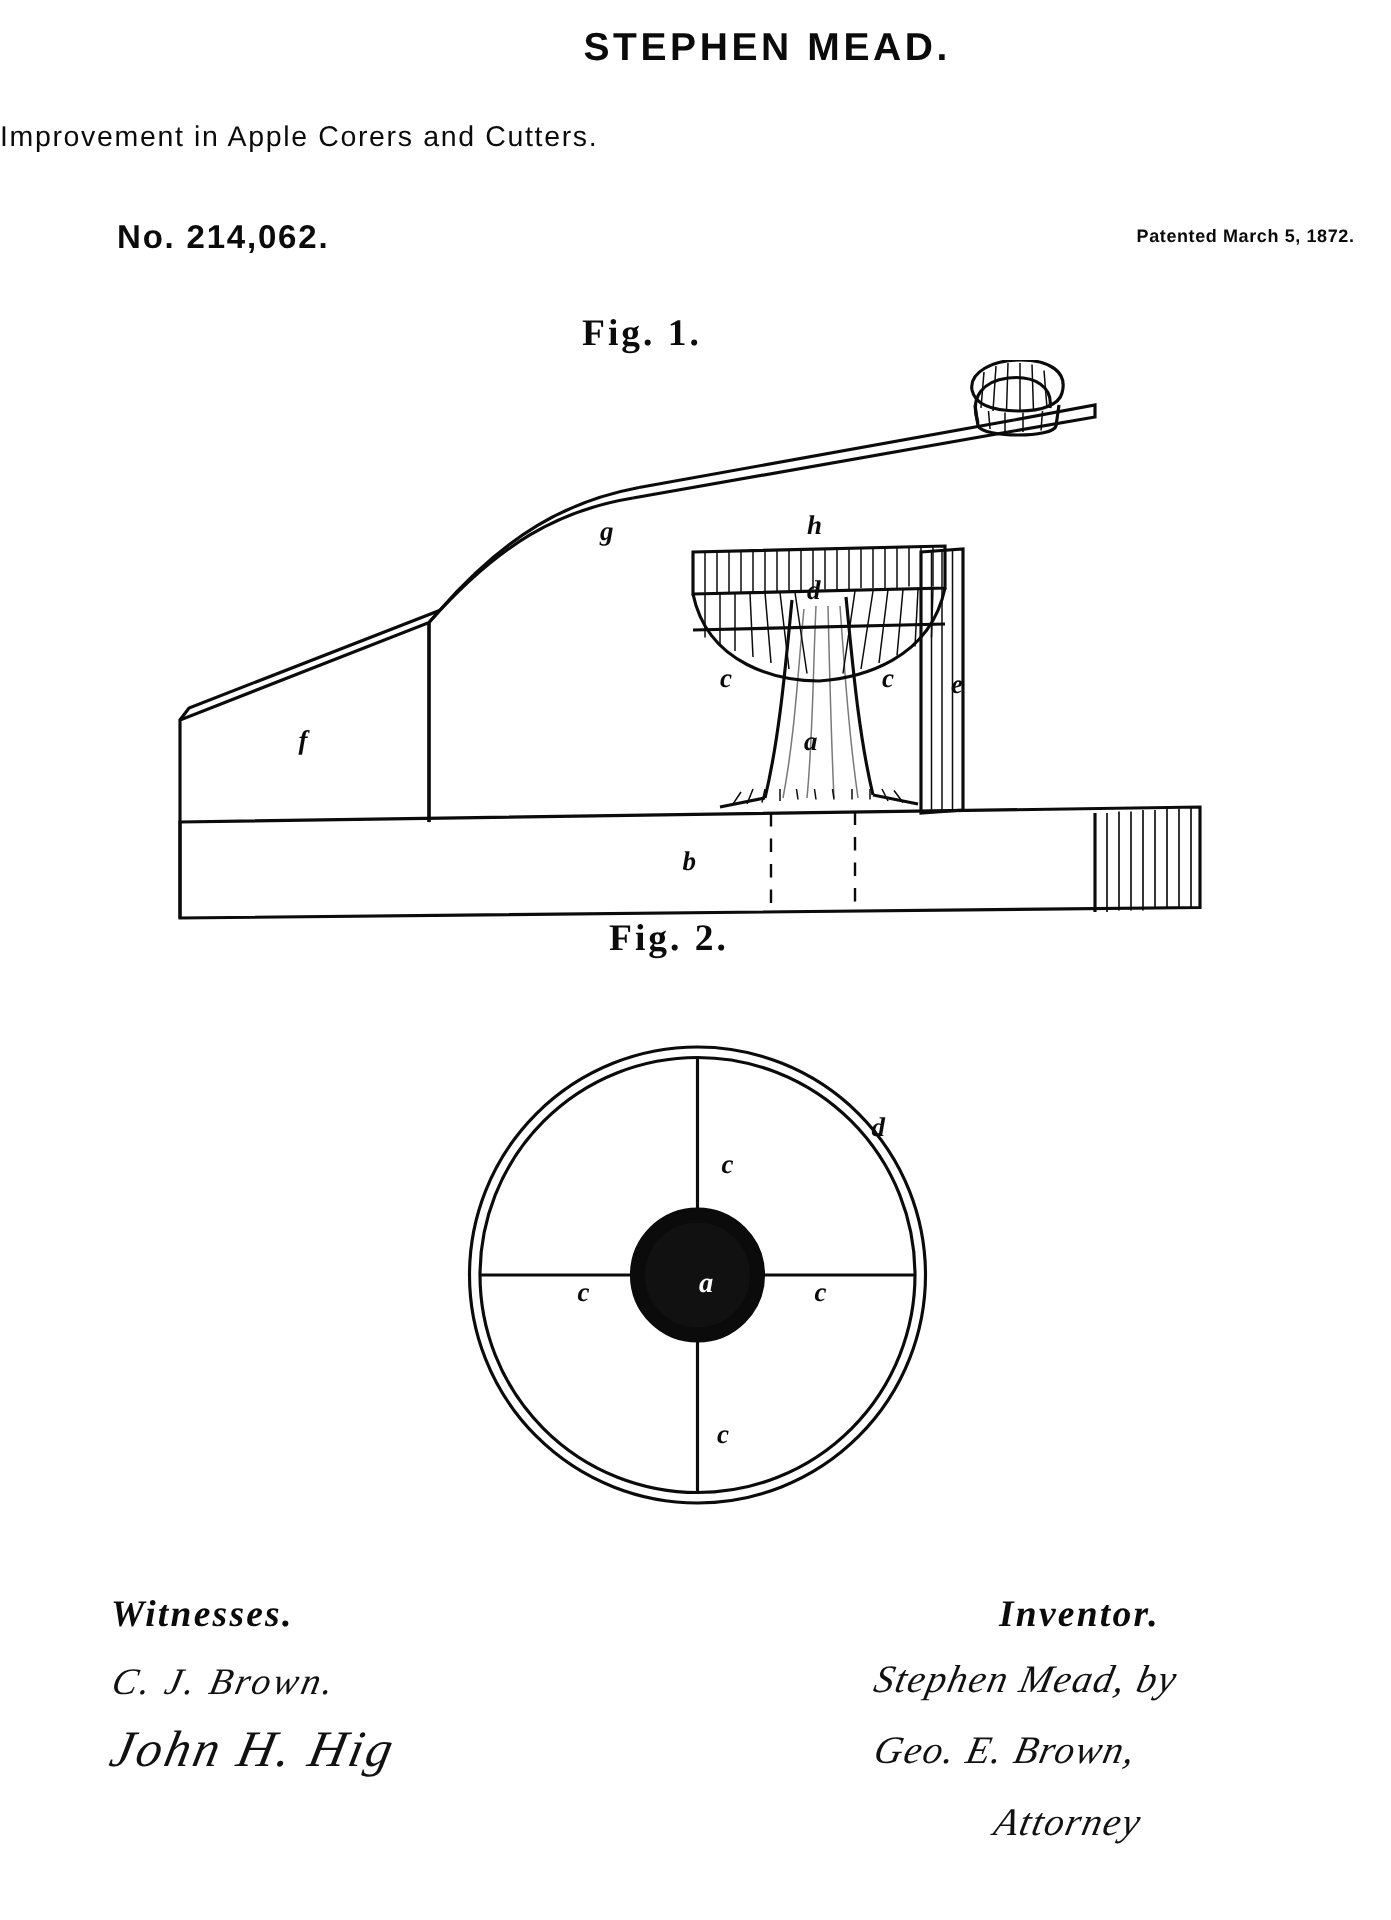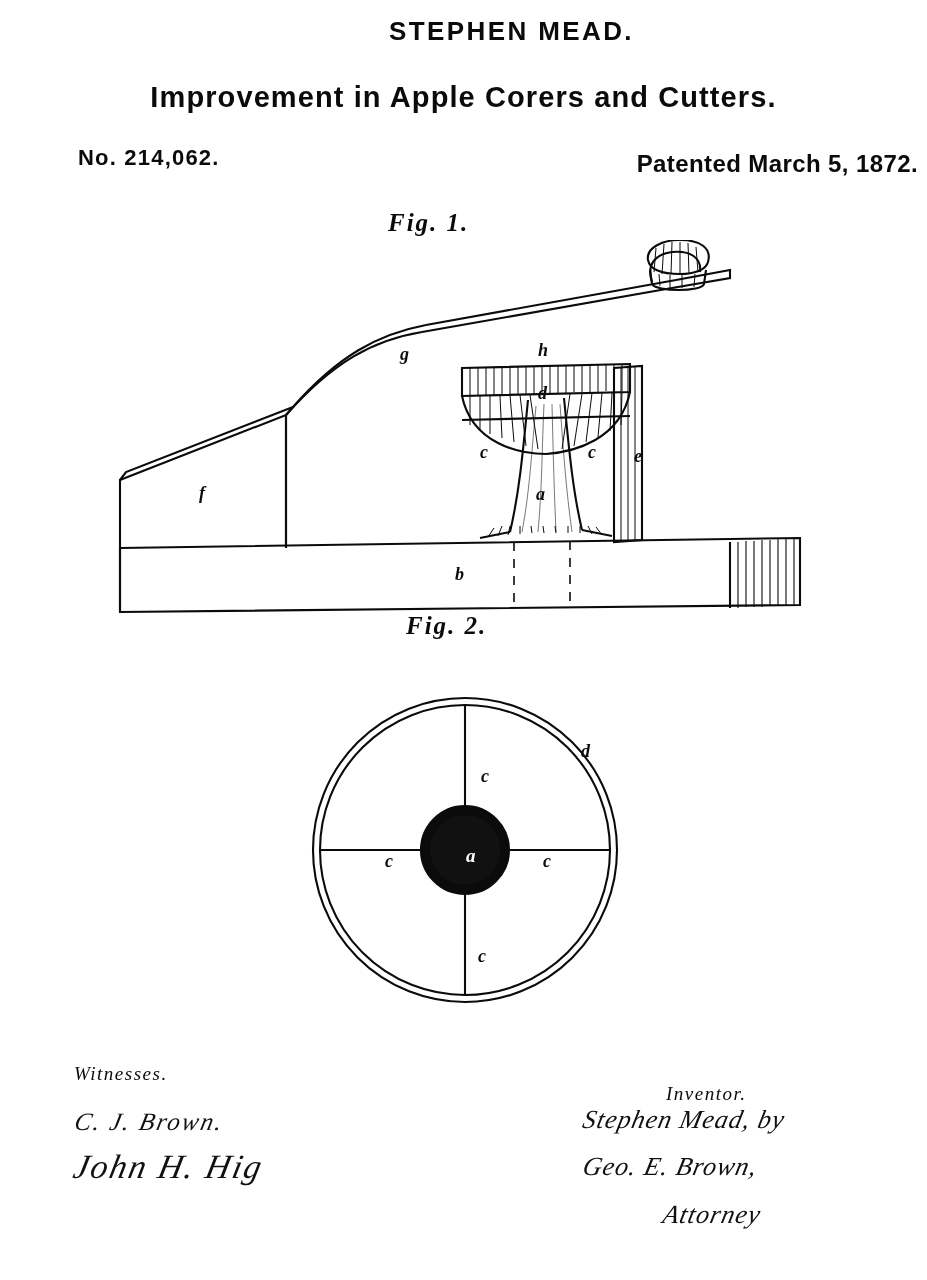--- a/index.html
+++ b/index.html
@@ -27,81 +27,79 @@
     font-weight: bold;
     letter-spacing: 2.4px;
     font-family: "Liberation Sans", sans-serif;
     padding-left: 48px;
   }
   .hdr-title {
     position: absolute;
     top: 81px;
     left: 0;
     width: 927px;
-    text-align: center;
-    font-size: 29px;
-    font-weight: bold;
+    font-size: 19px;
+    font-weight: normal;
     letter-spacing: 1.1px;
   }
   .hdr-number {
     position: absolute;
     top: 145px;
     left: 78px;
     font-size: 22px;
     font-weight: bold;
     letter-spacing: 1.2px;
   }
   .hdr-date {
     position: absolute;
     top: 150px;
-    right: 9px;
-    font-size: 24px;
+    right: 24px;
+    font-size: 12px;
     font-weight: bold;
     letter-spacing: 0.4px;
   }
 
   
   .fig-caption {
+    position: absolute;
+    font-family: "Liberation Serif", serif;
+    font-weight: bold;
+    font-size: 25px;
+    letter-spacing: 2px;
+  }
+  #fig1-caption { top: 209px; left: 388px; }
+  #fig2-caption { top: 612px; left: 406px; }
+
+  
+  .drawing {
+    position: absolute;
+  }
+  #fig1-drawing { top: 240px; left: 90px; }
+  #fig2-drawing { top: 685px; left: 300px; }
+
+  
+  .ref {
     position: absolute;
     font-family: "Liberation Serif", serif;
     font-style: italic;
     font-weight: bold;
-    font-size: 25px;
-    letter-spacing: 2px;
-  }
-  #fig1-caption { top: 209px; left: 388px; }
-  #fig2-caption { top: 612px; left: 406px; }
-
-  
-  .drawing {
-    position: absolute;
-  }
-  #fig1-drawing { top: 240px; left: 90px; }
-  #fig2-drawing { top: 685px; left: 300px; }
-
-  
-  .ref {
+    font-size: 18px;
+  }
+
+  
+  .sig-heading {
     position: absolute;
     font-family: "Liberation Serif", serif;
     font-style: italic;
     font-weight: bold;
-    font-size: 18px;
-  }
-
-  
-  .sig-heading {
-    position: absolute;
-    font-family: "Liberation Serif", serif;
-    font-style: italic;
-    font-weight: normal;
-    font-size: 19px;
+    font-size: 25px;
     letter-spacing: 1.5px;
   }
   #witness-heading { top: 1063px; left: 74px; }
-  #inventor-heading { top: 1063px; left: 666px; margin-top: 20px; }
+  #inventor-heading { top: 1063px; left: 666px; }
 
   .script {
     position: absolute;
     font-family: "Liberation Serif", serif;
     font-style: italic;
     white-space: nowrap;
     color: #111;
   }
   .script.w1 { top: 1108px; left: 72px;  font-size: 25px; letter-spacing: 2px; }
   .script.w2 { top: 1148px; left: 70px;  font-size: 34px; letter-spacing: 2px; }

